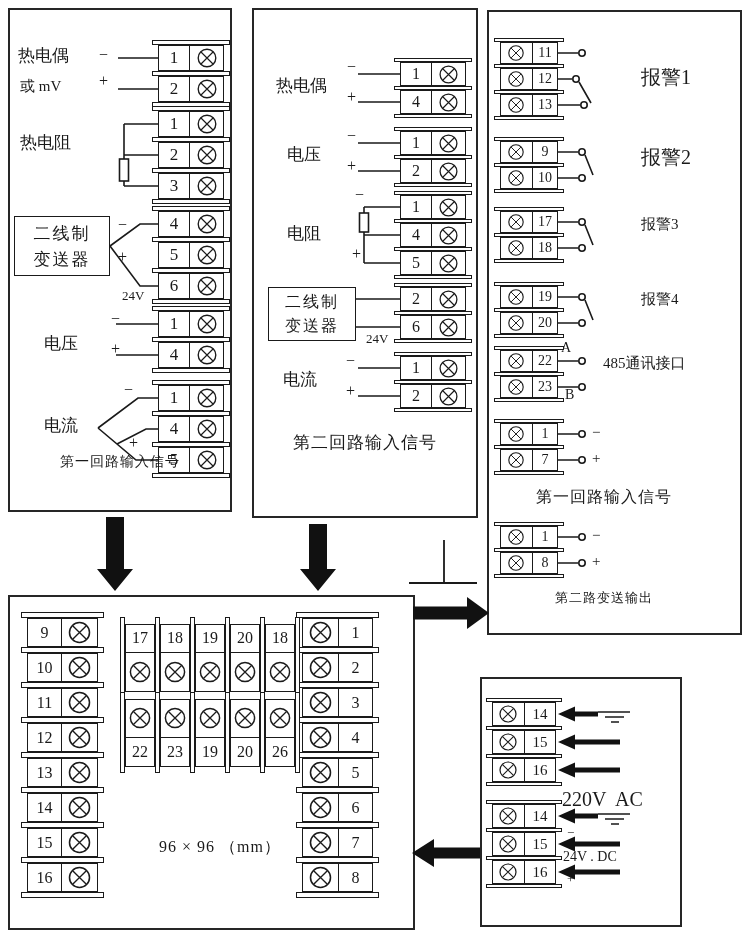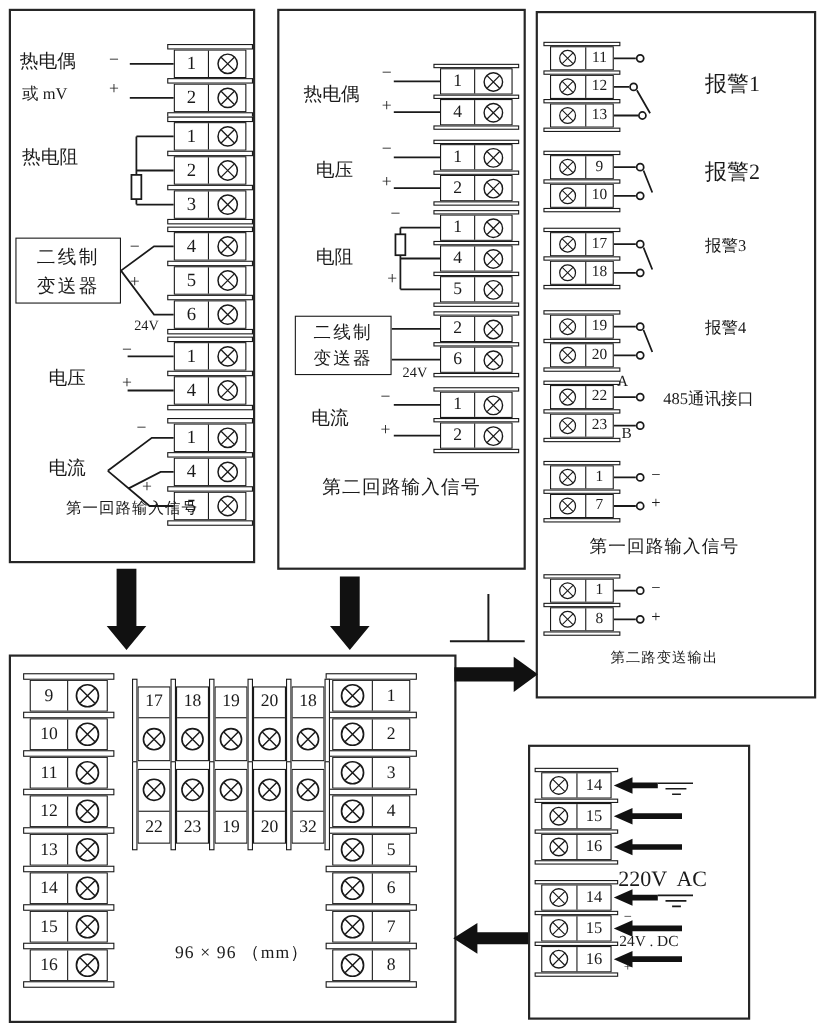--- a/index.html
+++ b/index.html
@@ -863,25 +863,25 @@
       <div class="cell num">20</div>
     </div>
     <div class="vbar"></div>
     <div class="tcol">
       <div class="cell scr">
         <svg class="screw" viewBox="0 0 26 26">
           <circle cx="13" cy="13" r="10.4" fill="#fff" stroke="#1a1a1a" stroke-width="1.6"></circle>
           <path d="M5.9 5.9 L20.1 20.1 M20.1 5.9 L5.9 20.1" stroke="#1a1a1a" stroke-width="1.4" fill="none"></path>
         </svg>
       </div>
-      <div class="cell num">32</div>
-    </div>
-    <div class="vbar"></div>
-  </div>
-<span class="cap" style="left:115px;top:856px;width:210px;font-size:16px">96 × 96 （mm）</span>
+      <div class="cell num">26</div>
+    </div>
+    <div class="vbar"></div>
+  </div>
+<span class="cap" style="left:115px;top:837px;width:210px;font-size:16px">96 × 96 （mm）</span>
 
 <div class="tgroup m5 num-right" style="left:492px;top:698px;width:64px">
     <div class="hbar"></div>
     <div class="trow">
       <div class="cell scr">
         <svg class="screw" viewBox="0 0 26 26">
           <circle cx="13" cy="13" r="10.4" fill="#fff" stroke="#1a1a1a" stroke-width="1.6"></circle>
           <path d="M5.9 5.9 L20.1 20.1 M20.1 5.9 L5.9 20.1" stroke="#1a1a1a" stroke-width="1.4" fill="none"></path>
         </svg>
       </div>

